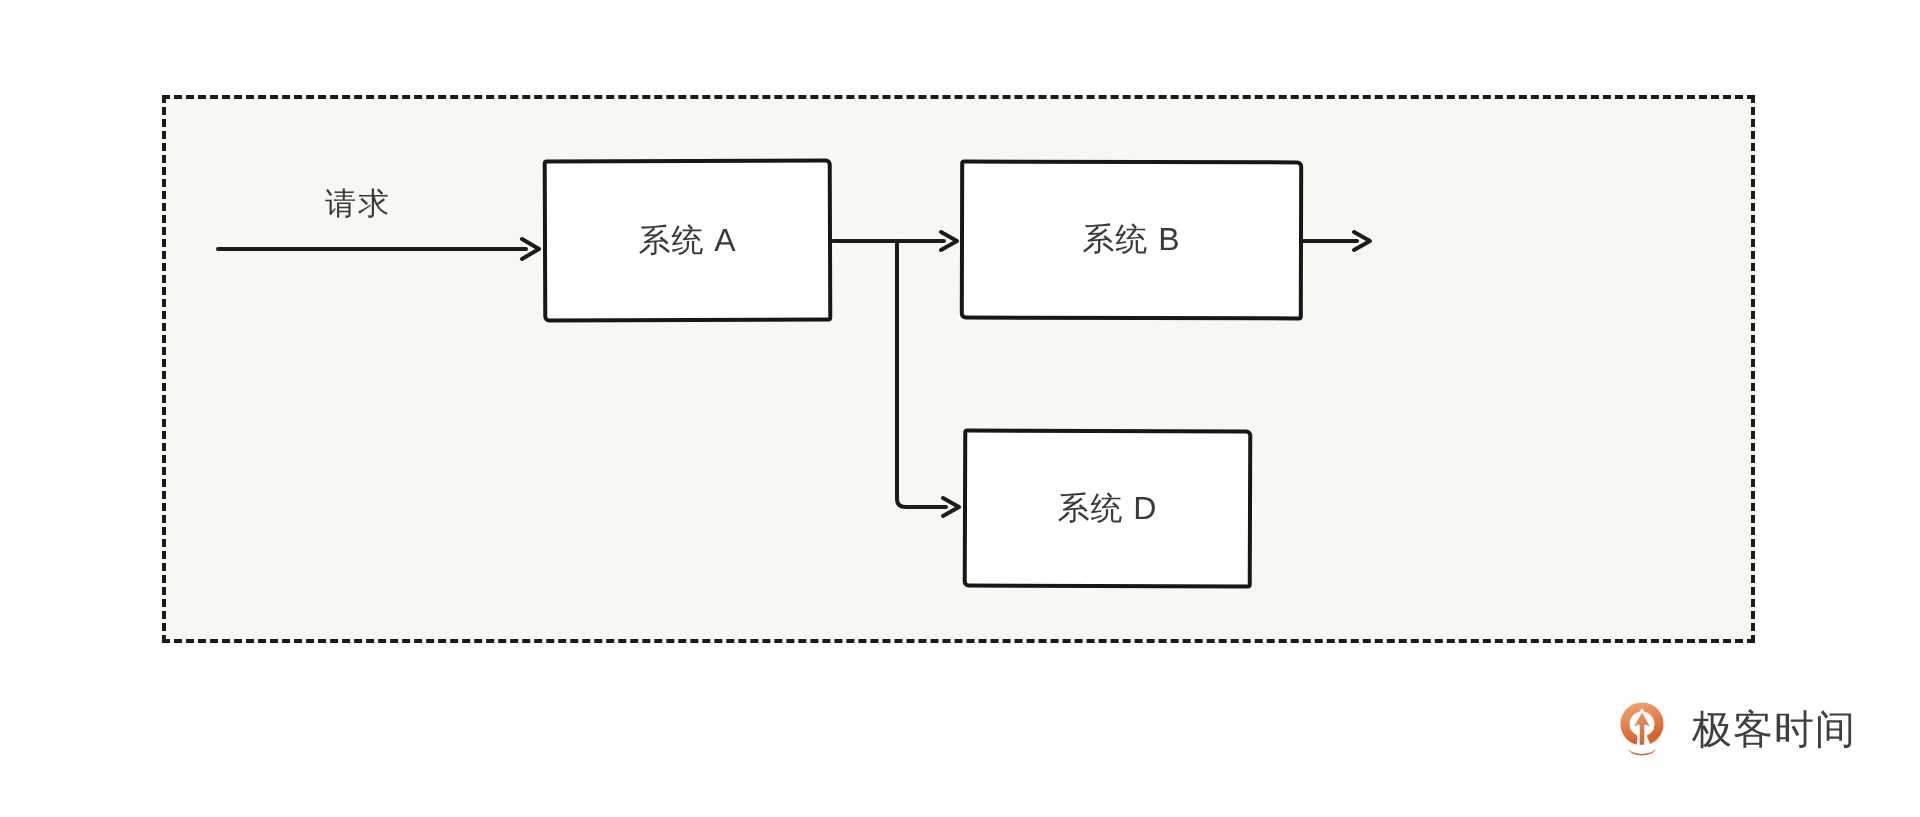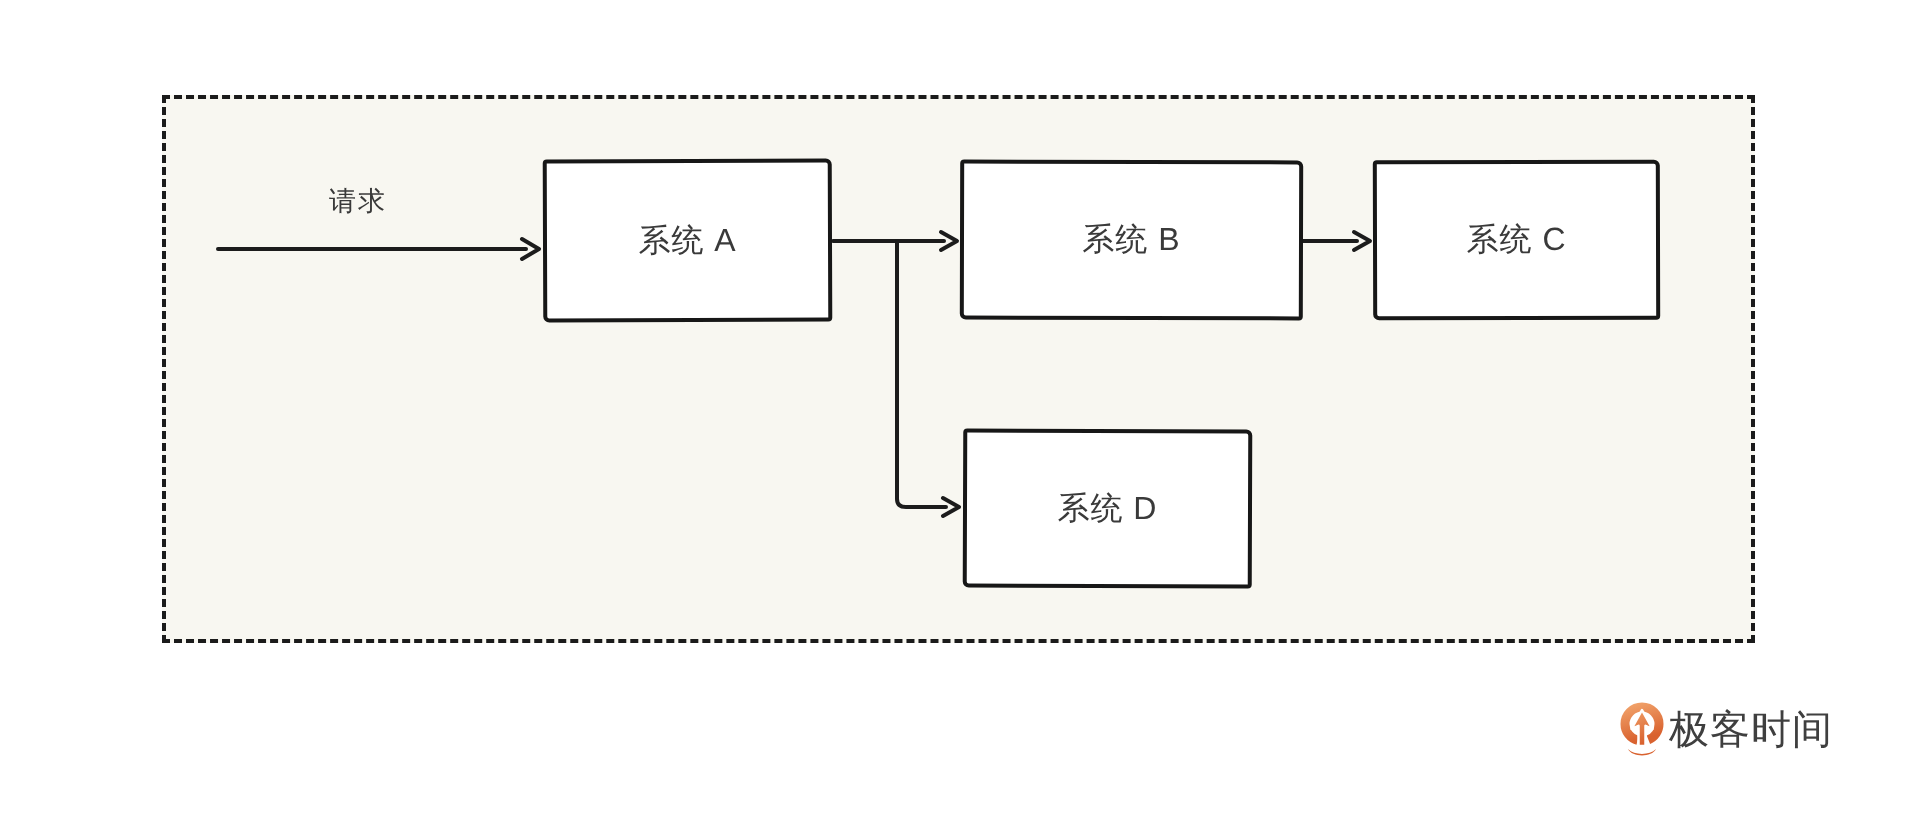--- a/index.html
+++ b/index.html
@@ -60,31 +60,31 @@
   #node-b { left: 960px; top: 160px; width: 343px; height: 160px; transform: rotate(0.15deg); }
   #node-c { left: 1373px; top: 160px; width: 287px; height: 160px; transform: rotate(-0.15deg); }
   #node-d { left: 963px; top: 429px; width: 289px; height: 159px; transform: rotate(0.2deg); }
   
   .edge-label {
     position: absolute;
     left: 298px;
     top: 183px;
     width: 120px;
     text-align: center;
-    font-size: 27px;
+    font-size: 31px;
     color: #3a3a3a;
     letter-spacing: 2px;
   }
   
   .brand {
     position: absolute;
     left: 1616px;
     top: 697px;
     display: flex;
-    gap: 1px;
+    gap: 24px;
   }
   .brand-icon { width: 52px; height: 64px; display: block; }
   .brand-name {
     font-size: 40px;
     color: #3f3f3f;
     font-weight: 500;
     letter-spacing: 1px;
     line-height: 64px;
   }
 </style>
@@ -111,23 +111,20 @@
   </svg>
 
   <div class="edge-label">请求</div>
 
   <div class="node" id="node-a">
     <span>系统 A</span>
   </div>
   <div class="node" id="node-b">
     <span>系统 B</span>
   </div>
-  <div class="node" id="node-c">
-    <span>系统 C</span>
-  </div>
   <div class="node" id="node-d">
     <span>系统 D</span>
   </div>
 
   <div class="brand">
     <svg class="brand-icon" viewBox="0 0 52 64" xmlns="http://www.w3.org/2000/svg">
       <defs>
         <linearGradient id="og" x1="0" y1="0" x2="0.3" y2="1">
           <stop offset="0" stop-color="#f0a068"></stop>
           <stop offset="1" stop-color="#d9622f"></stop>

